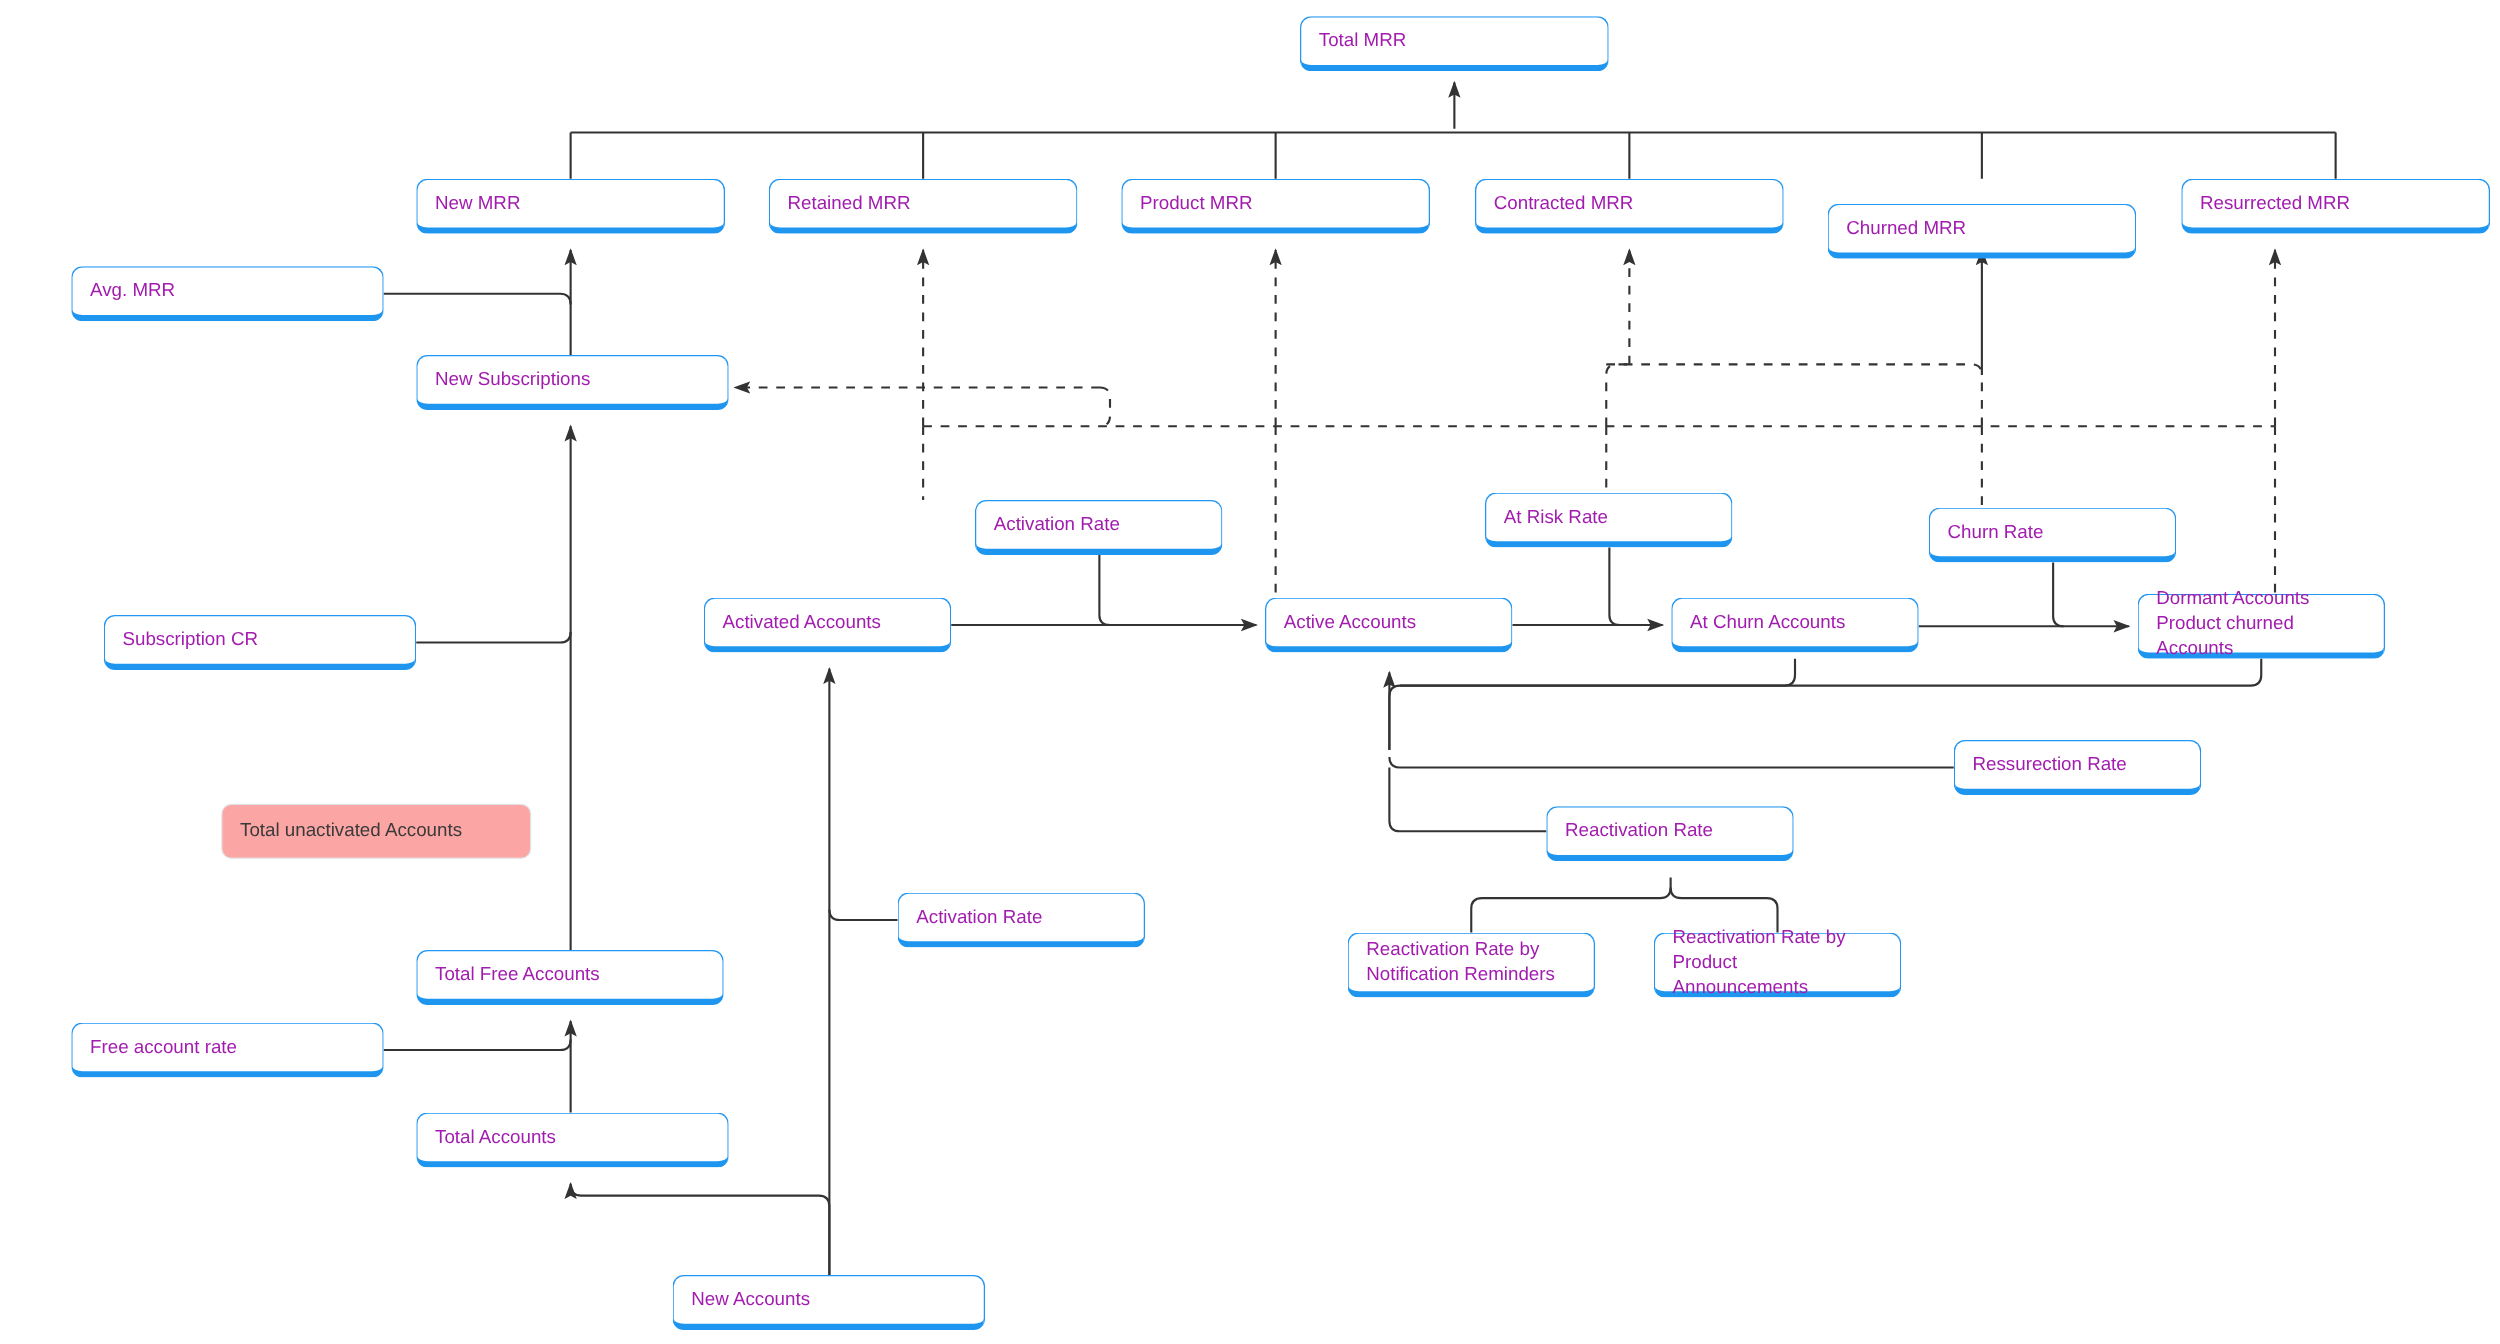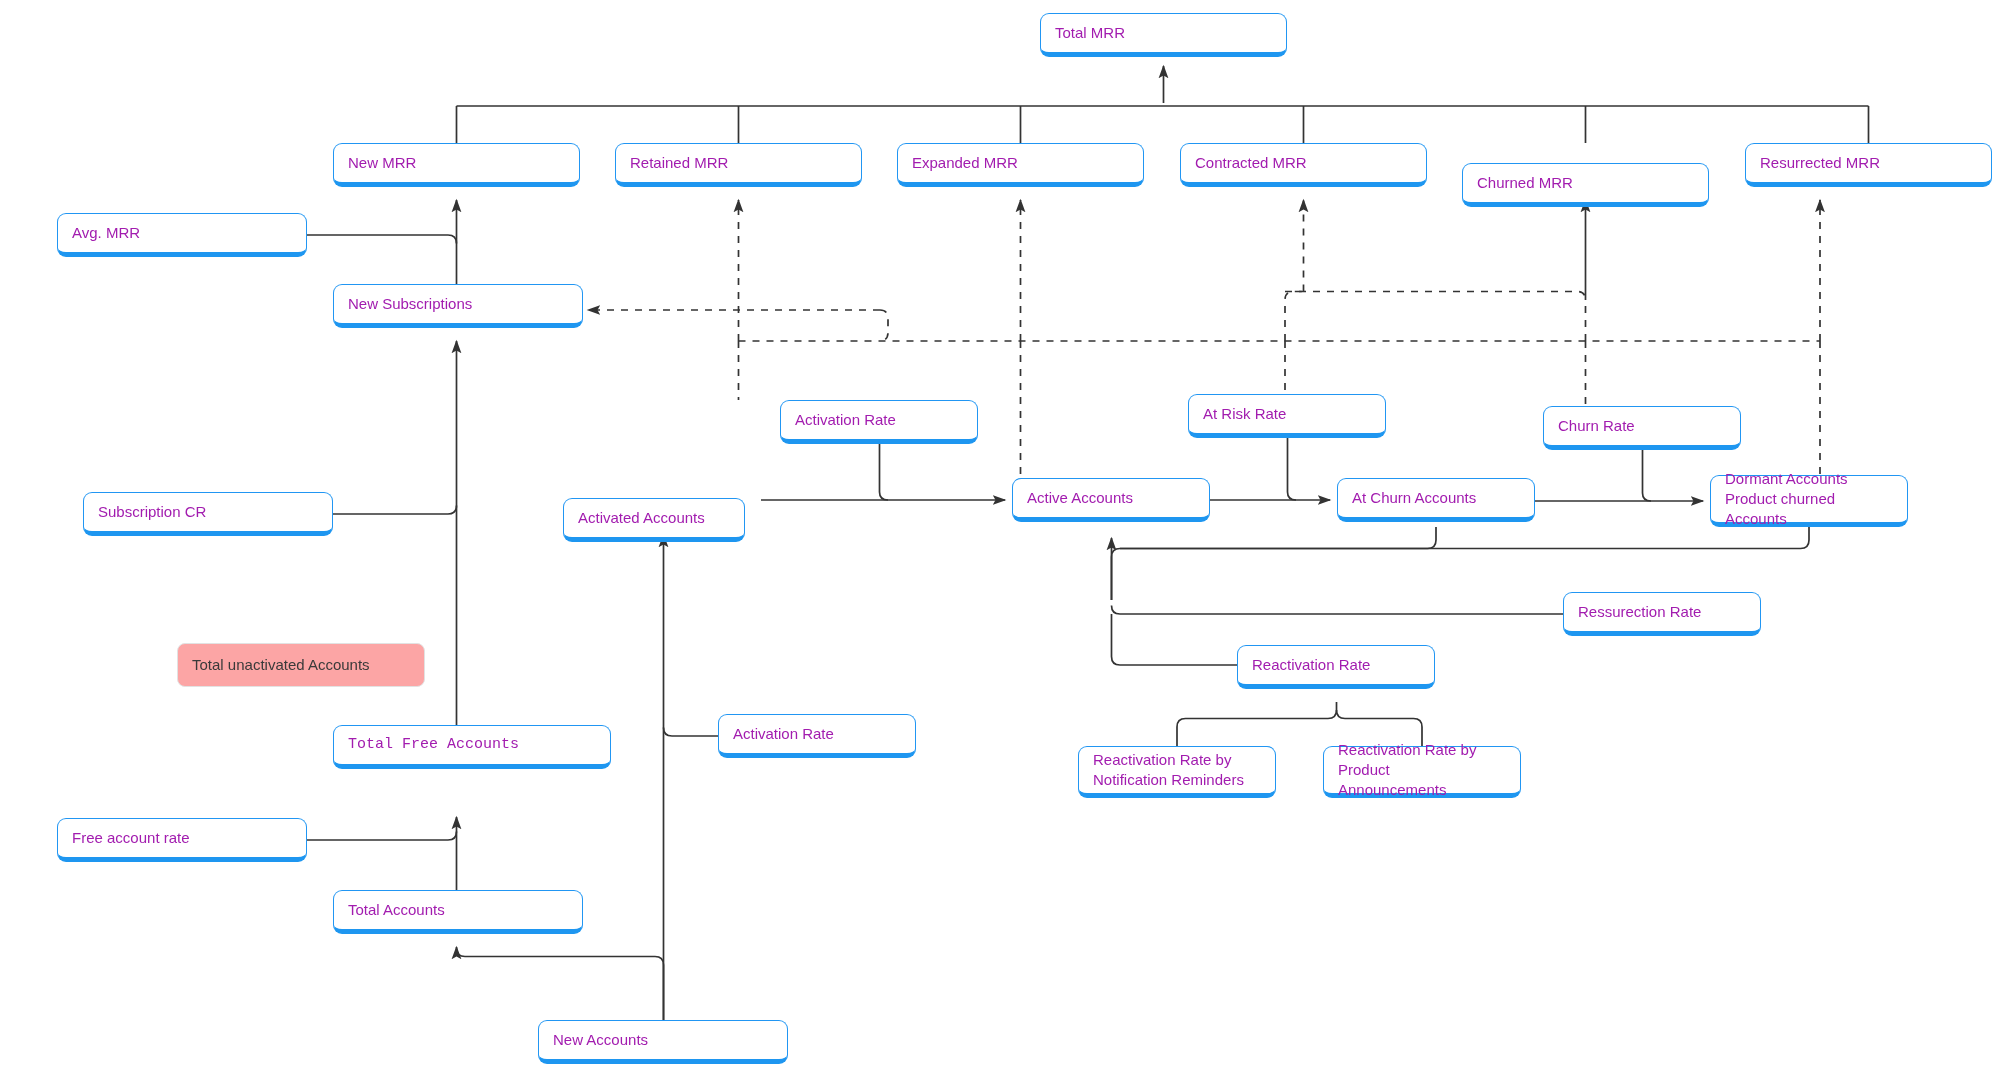--- a/index.html
+++ b/index.html
@@ -161,21 +161,21 @@
 
   <div class="node" style="left:333px;top:143px;width:247px;height:44px;">
     <span class="label">New MRR</span>
   </div>
 
   <div class="node" style="left:615px;top:143px;width:247px;height:44px;">
     <span class="label">Retained MRR</span>
   </div>
 
   <div class="node" style="left:897px;top:143px;width:247px;height:44px;">
-    <span class="label">Expanded MRR</span>
+    <span class="label">Product MRR</span>
   </div>
 
   <div class="node" style="left:1180px;top:143px;width:247px;height:44px;">
     <span class="label">Contracted MRR</span>
   </div>
 
   <div class="node" style="left:1462px;top:143px;width:247px;height:44px;margin-top:20px;">
     <span class="label">Churned MRR</span>
   </div>
 
@@ -200,21 +200,21 @@
   </div>
 
   <div class="node" style="left:1188px;top:394px;width:198px;height:44px;">
     <span class="label">At Risk Rate</span>
   </div>
 
   <div class="node" style="left:1543px;top:406px;width:198px;height:44px;">
     <span class="label">Churn Rate</span>
   </div>
 
-  <div class="node" style="left:563px;top:478px;width:182px;height:44px;margin-top:20px;">
+  <div class="node" style="left:563px;top:478px;width:198px;height:44px;">
     <span class="label">Activated Accounts</span>
   </div>
 
   <div class="node" style="left:1012px;top:478px;width:198px;height:44px;">
     <span class="label">Active Accounts</span>
   </div>
 
   <div class="node" style="left:1337px;top:478px;width:198px;height:44px;">
     <span class="label">At Churn Accounts</span>
   </div>
@@ -243,21 +243,21 @@
   </div>
 
   <div class="node muted" style="left:177px;top:643px;width:248px;height:44px;">
     <span class="label">Total unactivated Accounts</span>
   </div>
 
   <div class="node" style="left:718px;top:714px;width:198px;height:44px;">
     <span class="label">Activation Rate</span>
   </div>
 
-  <div class="node" style="left:333px;top:725px;width:278px;height:44px;font-family:Liberation Mono, monospace;">
+  <div class="node" style="left:333px;top:760px;width:246px;height:44px;">
     <span class="label">Total Free Accounts</span>
   </div>
 
   <div class="node" style="left:57px;top:818px;width:250px;height:44px;">
     <span class="label">Free account rate</span>
   </div>
 
   <div class="node" style="left:333px;top:890px;width:250px;height:44px;">
     <span class="label">Total Accounts</span>
   </div>

